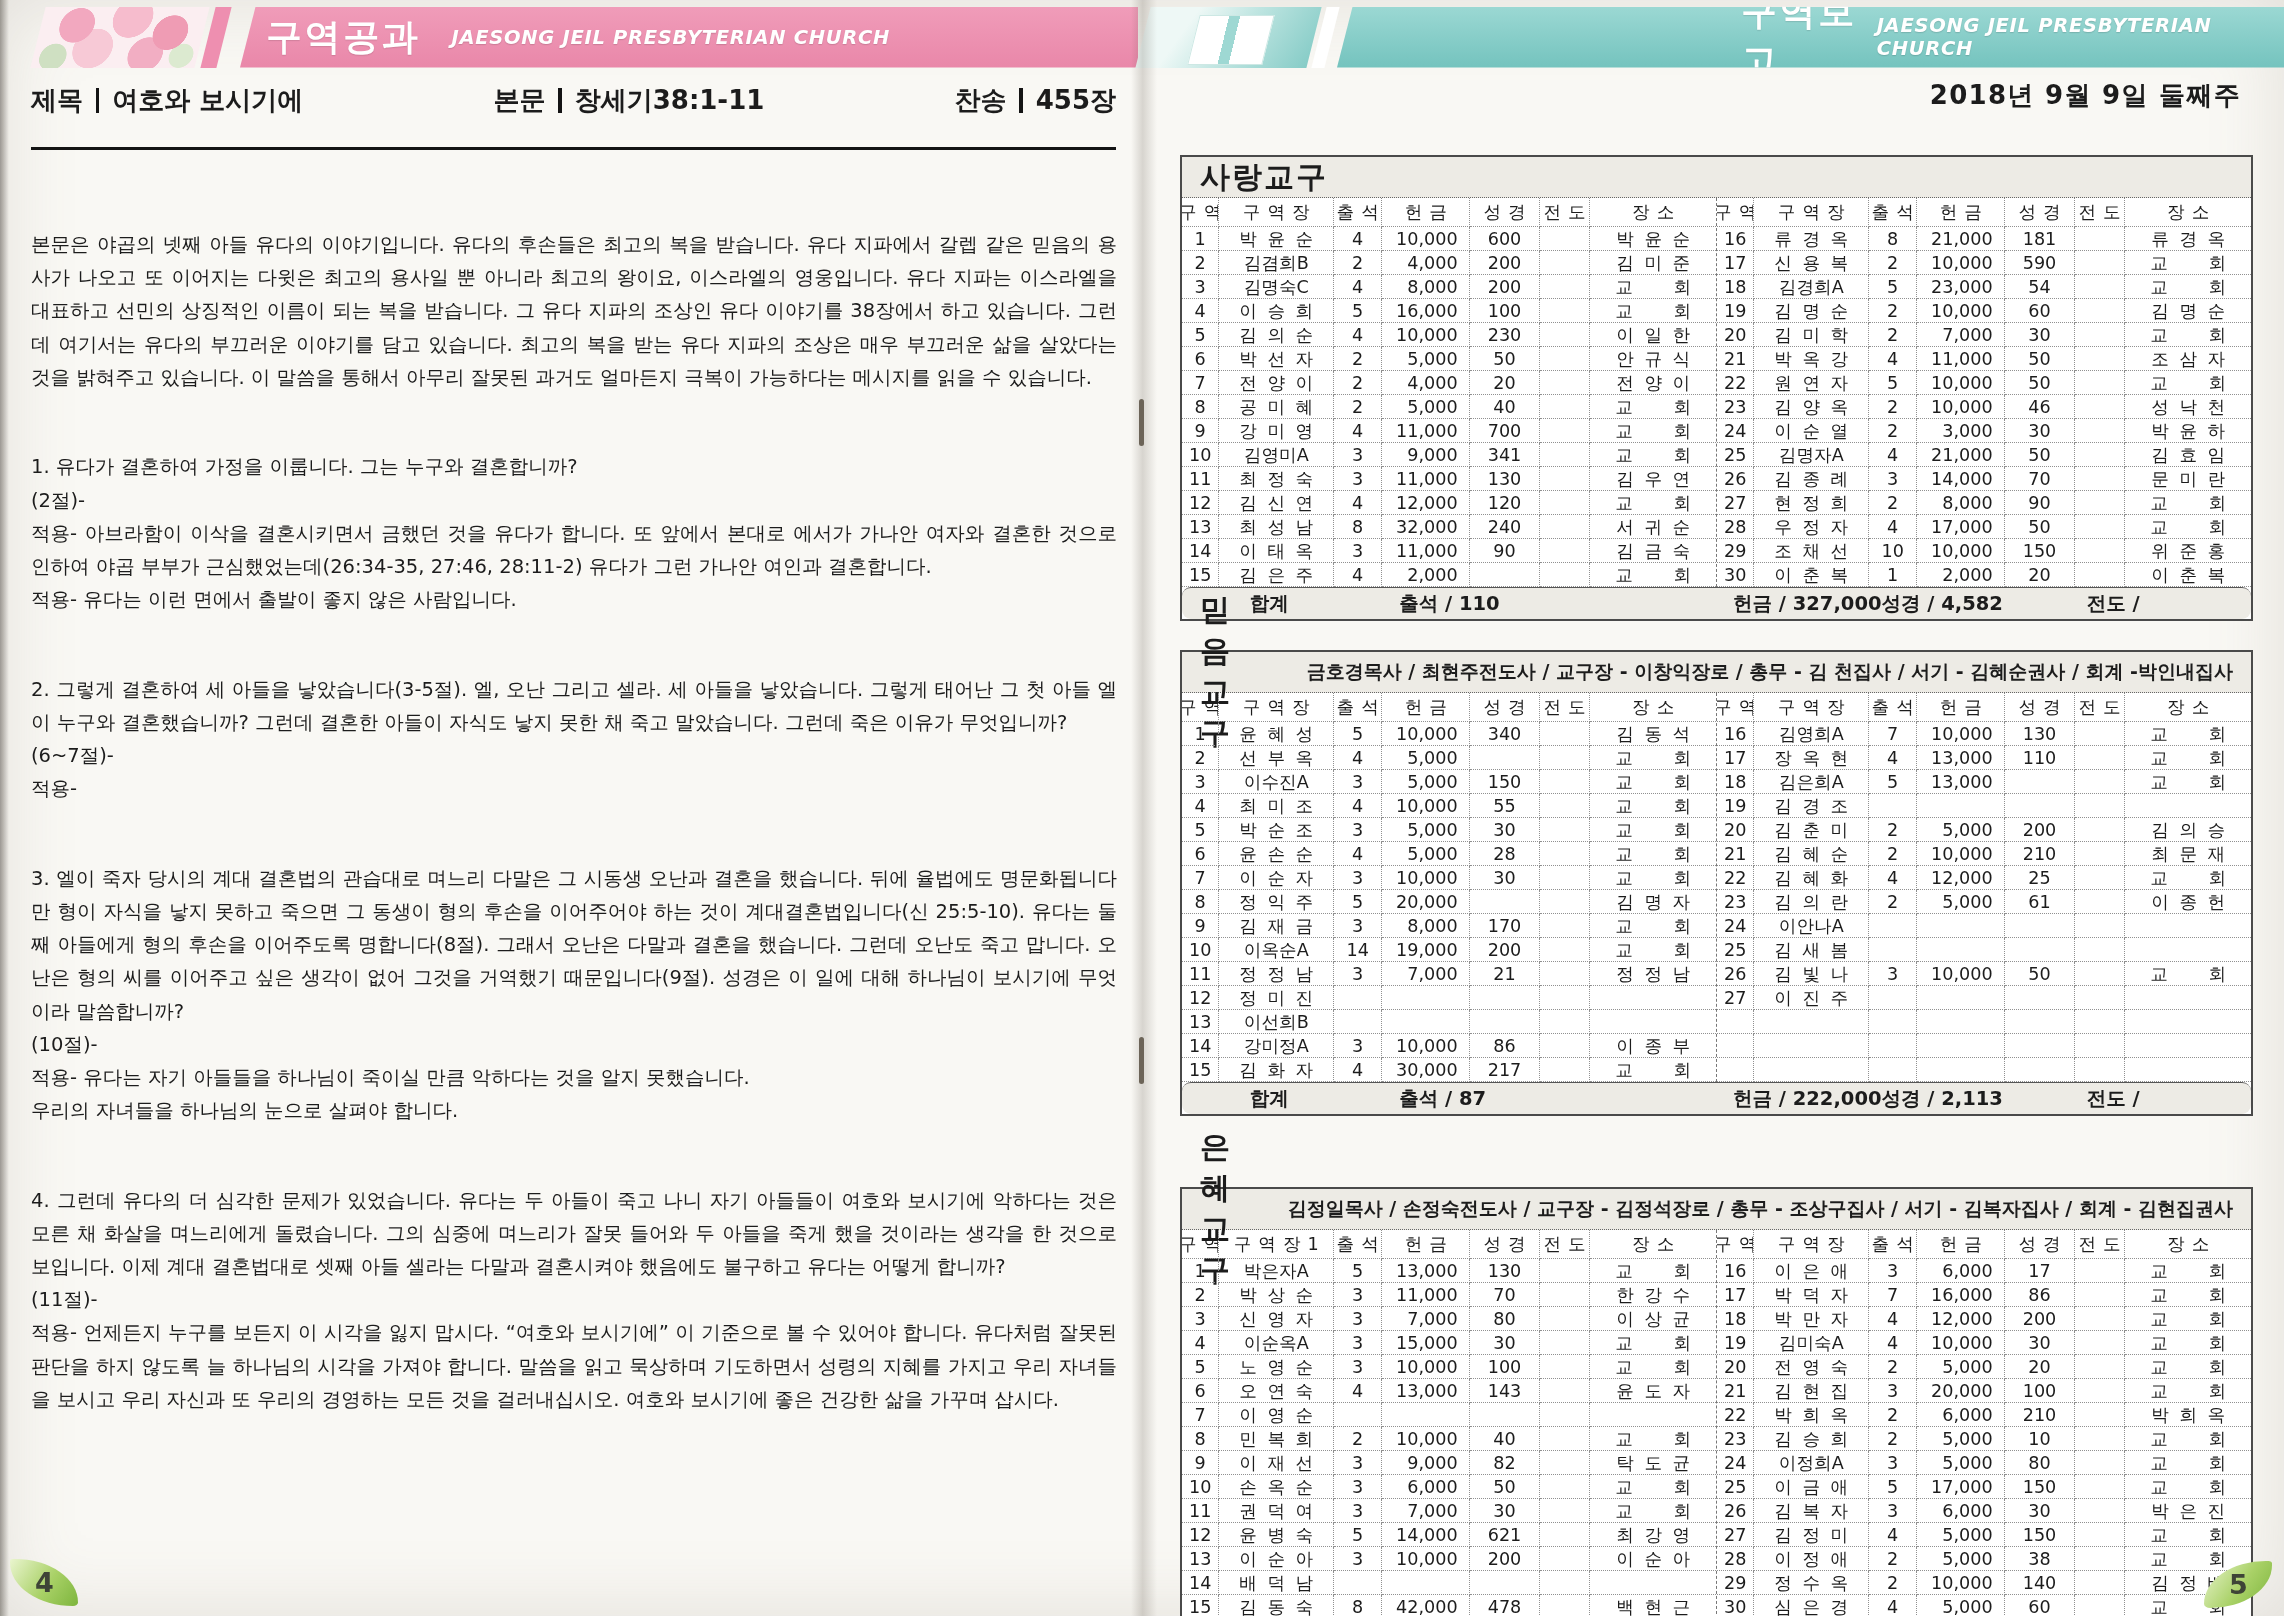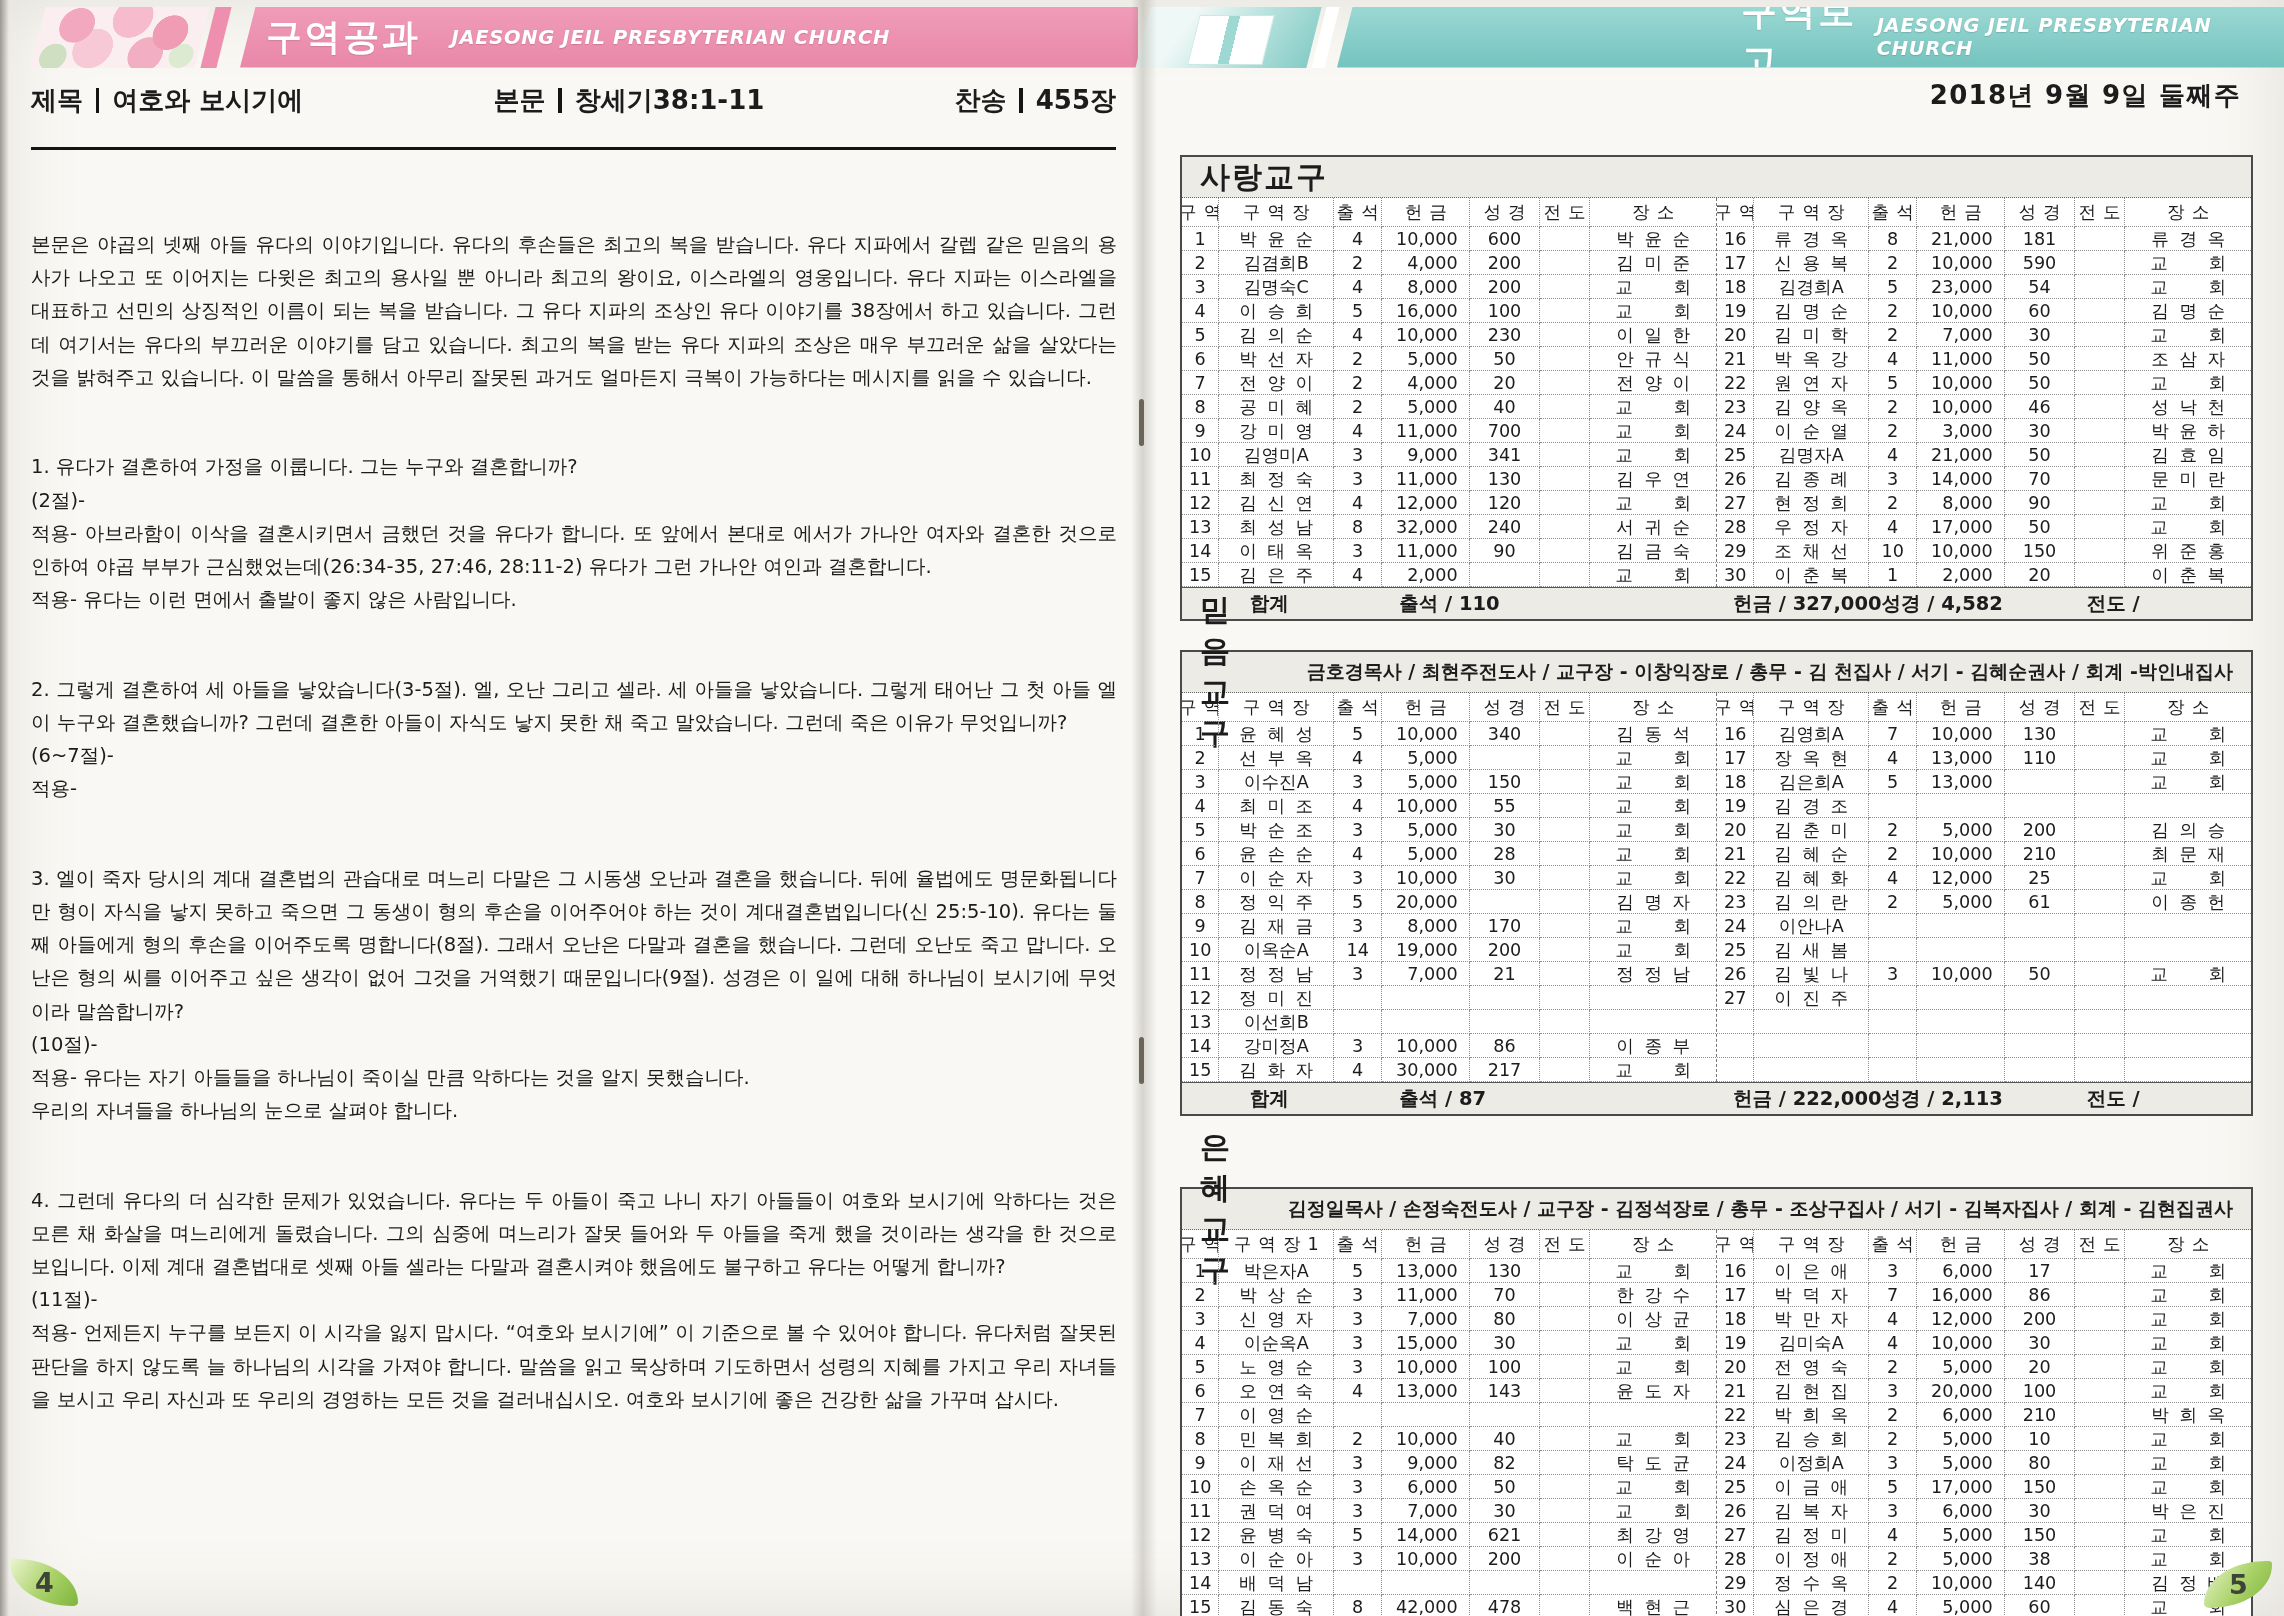--- a/index.html
+++ b/index.html
@@ -74,21 +74,21 @@
   .trow{display:grid;grid-template-columns:7% 21.5% 9% 16.5% 13% 9.5% 23.5%;height:24px;}
   .hrow{height:29px;}
   .cell{border-bottom:0.7px dotted #909090;border-right:0.7px dotted #909090;display:flex;
         align-items:center;justify-content:center;font-size:17.6px;overflow:hidden;white-space:nowrap;}
   .trow .c6{border-right:none;}
   .c3{justify-content:flex-end;padding-right:11.7px;}
   .hcell{letter-spacing:.4em;padding-left:.4em;justify-content:center !important;padding-right:0 !important;}
   .sp1{letter-spacing:.6em;padding-left:.6em;}
   .sp2{letter-spacing:2.3em;padding-left:2.3em;}
   .t-foot{display:flex;align-items:center;background:#edebe5;border-top:1.3px solid #555;
-          height:31px;font-size:19.5px;font-weight:bold;}
+          height:31px;font-size:19.5px;font-weight:bold;border-radius:9px;}
   .f-sum{width:17%;text-align:center;}
   .f-att{width:21%;text-align:left;padding-left:4%;}
   .f-off{width:26%;text-align:right;}
   .f-bib{width:20%;text-align:left;}
   .f-ev{width:16%;text-align:left;}
   .tbl-1{top:155px;} .tbl-2{top:650px;} .tbl-3{top:1187px;}
 </style>
 </head>
 <body>
 

